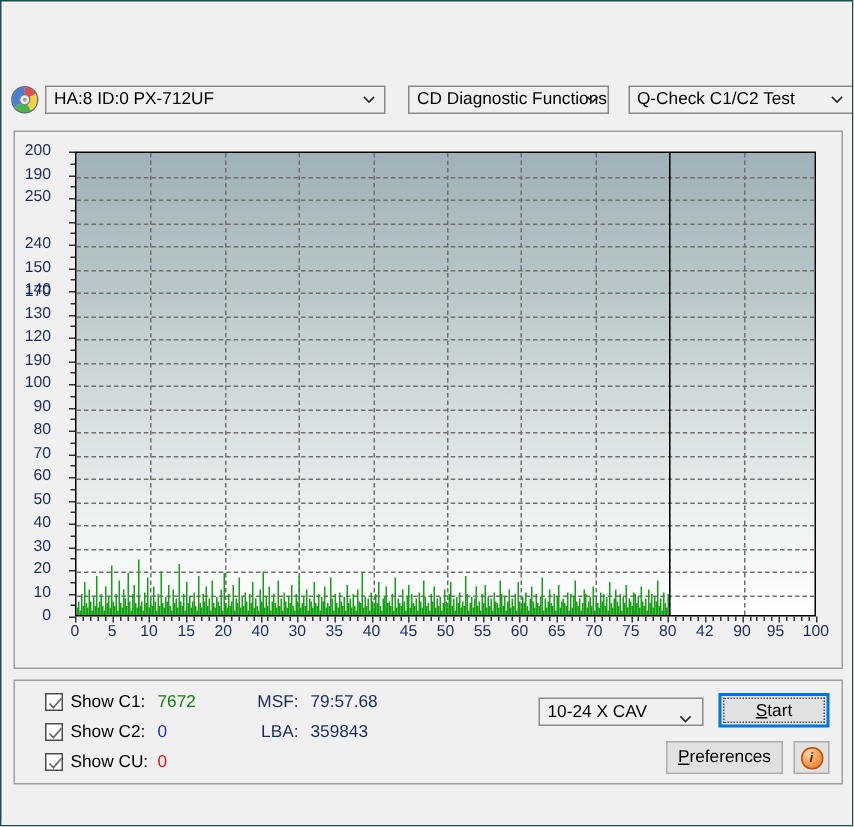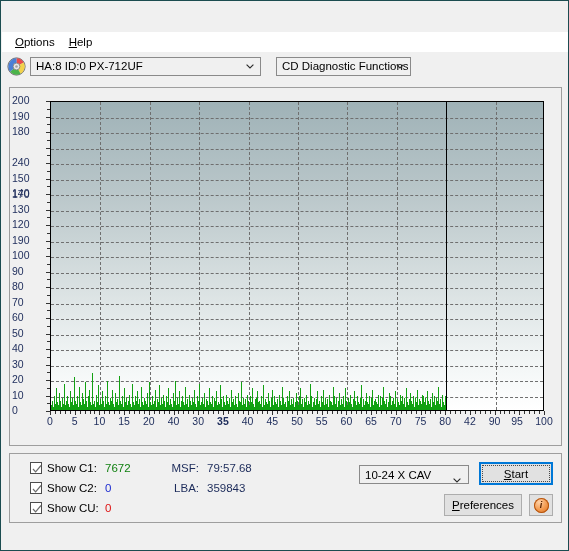--- a/index.html
+++ b/index.html
@@ -184,22 +184,23 @@
   .bar {
     position: absolute;
     bottom: 0;
     width: 1px;
     background: #12a112;
   }
 
   
   .ylabel {
     position: absolute;
-    right: 0;
+    right: 12px;
     width: 34px;
+    text-align: right;
     font-size: 10.5px;
     color: #1c2b5a;
     line-height: 9px;
     margin-top: -5px;
   }
   .ytickbox { position:absolute; left:0; top:13px; width:36px; height:310px; }
   .ytick {
     position: absolute;
     left: 36px;
     width: 4px; height: 0;
@@ -356,24 +357,20 @@
     width: 569px; height: 5px;
     background: #f0f0f0;
   }
 </style>
 </head>
 <body>
 
 <div id="app">
 
 
-  <div class="menubar">
-    <div class="menuitem"><u>O</u><span title="Options">ptions</span></div>
-    <div class="menuitem"><u>H</u><span>elp</span></div>
-  </div>
 
   <div class="toolbar">
     <div class="disc-icon">
       <svg width="19" height="19" viewBox="0 0 19 19">
         <circle cx="9.5" cy="9.5" r="8.6" fill="#dcdcdc" stroke="#6a6a6a" stroke-width="1"></circle>
         <path d="M9.5 1.2 A8.3 8.3 0 0 1 16.7 5.5 L9.5 9.5 Z" fill="#e84b4b"></path>
         <path d="M16.7 5.5 A8.3 8.3 0 0 1 13.5 16.7 L9.5 9.5 Z" fill="#f2d24a"></path>
         <path d="M13.5 16.7 A8.3 8.3 0 0 1 3.1 14.5 L9.5 9.5 Z" fill="#4ab34a"></path>
         <path d="M3.1 14.5 A8.3 8.3 0 0 1 9.5 1.2 L9.5 9.5 Z" fill="#4a7fd6"></path>
         <circle cx="9.5" cy="9.5" r="3.4" fill="#e8e8e8" stroke="#7a7a7a" stroke-width="0.8"></circle>
@@ -392,20 +389,28 @@
 
     <div class="combo" id="combo-function">
       <div class="cbtext">CD Diagnostic Functions</div>
       <div class="chev">
         <svg width="8" height="5" viewBox="0 0 8 5">
             <polyline points="0.6,0.6 4,4 7.4,0.6" fill="none" stroke="#2b2b2b" stroke-width="1.1"></polyline>
           </svg>
       </div>
     </div>
 
+    <div class="combo" id="combo-test">
+      <div class="cbtext">Q-Check C1/C2 Test</div>
+      <div class="chev">
+        <svg width="8" height="5" viewBox="0 0 8 5">
+            <polyline points="0.6,0.6 4,4 7.4,0.6" fill="none" stroke="#2b2b2b" stroke-width="1.1"></polyline>
+          </svg>
+      </div>
+    </div>
   </div>
 
   <div class="chart-panel">
     <div class="chart-inner">
       <div class="ytickbox" id="ytickbox">
           <div class="ylabel" style="top: 310px;">0</div>
           <div class="ylabel" style="top: 294.5px;">10</div>
           <div class="ylabel" style="top: 279px;">20</div>
           <div class="ylabel" style="top: 263.5px;">30</div>
           <div class="ylabel" style="top: 248px;">40</div>
@@ -415,21 +420,21 @@
           <div class="ylabel" style="top: 186px;">80</div>
           <div class="ylabel" style="top: 170.5px;">90</div>
           <div class="ylabel" style="top: 155px;">100</div>
           <div class="ylabel" style="top: 139.5px;">190</div>
           <div class="ylabel" style="top: 124px;">120</div>
           <div class="ylabel" style="top: 108.5px;">130</div>
           <div class="ylabel" style="top: 93px;">140</div>
           <div class="ylabel" style="top: 77.5px;">150</div>
           <div class="ylabel" style="top: 62px;">240</div>
           <div class="ylabel" style="top: 46.5px; margin-top: 42px;">170</div>
-          <div class="ylabel" style="top: 31px;">180</div>
+          <div class="ylabel" style="top: 31px;">250</div>
           <div class="ylabel" style="top: 15.5px;">190</div>
           <div class="ylabel" style="top: 0px;">200</div>
         </div>
       <div class="plot" id="plot">
         <div id="gridlines">
             <div class="grid-h" style="top: 294.5px;"></div>
             <div class="grid-h" style="top: 279px;"></div>
             <div class="grid-h" style="top: 263.5px;"></div>
             <div class="grid-h" style="top: 248px;"></div>
             <div class="grid-h" style="top: 232.5px;"></div>
@@ -862,21 +867,21 @@
         <div class="endline" id="endline" style="left: 395.2px;"></div>
       </div>
       <div class="xlabels" id="xlabels">
           <div class="xlabel" style="left: 40px;">0</div>
           <div class="xlabel" style="left: 64.7px;">5</div>
           <div class="xlabel" style="left: 89.4px;">10</div>
           <div class="xlabel" style="left: 114.1px;">15</div>
           <div class="xlabel" style="left: 138.8px;">20</div>
           <div class="xlabel" style="left: 163.5px;">40</div>
           <div class="xlabel" style="left: 188.2px;">30</div>
-          <div class="xlabel" style="left: 212.9px; font-weight: bold;">35</div>
+          <div class="xlabel" style="left: 212.9px;">35</div>
           <div class="xlabel" style="left: 237.6px;">40</div>
           <div class="xlabel" style="left: 262.3px;">45</div>
           <div class="xlabel" style="left: 287px;">50</div>
           <div class="xlabel" style="left: 311.7px;">55</div>
           <div class="xlabel" style="left: 336.4px;">60</div>
           <div class="xlabel" style="left: 361.1px;">65</div>
           <div class="xlabel" style="left: 385.8px;">70</div>
           <div class="xlabel" style="left: 410.5px;">75</div>
           <div class="xlabel" style="left: 435.2px;">80</div>
           <div class="xlabel" style="left: 459.9px;">42</div>

